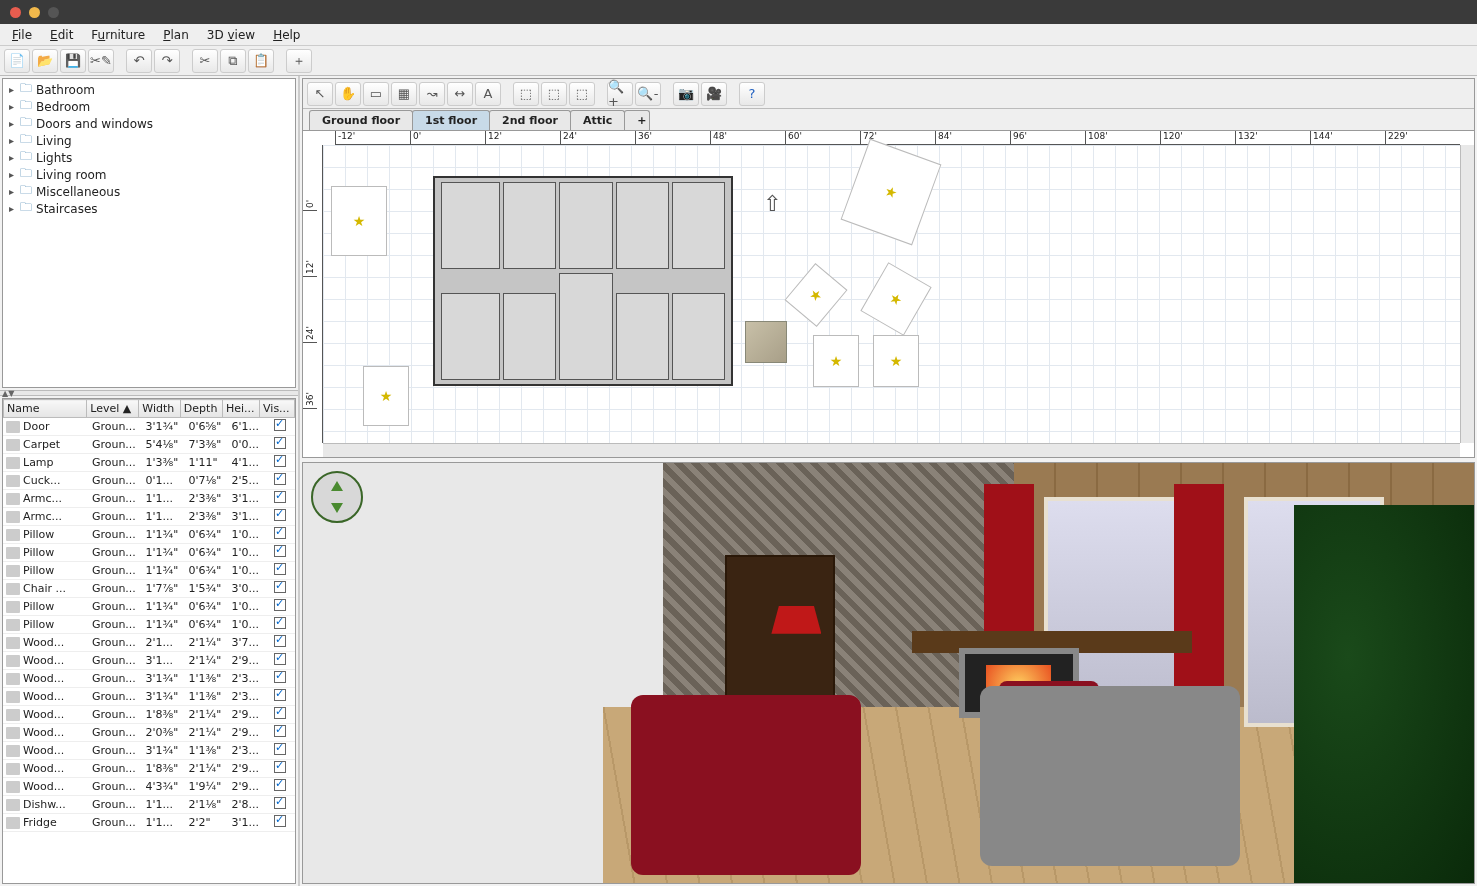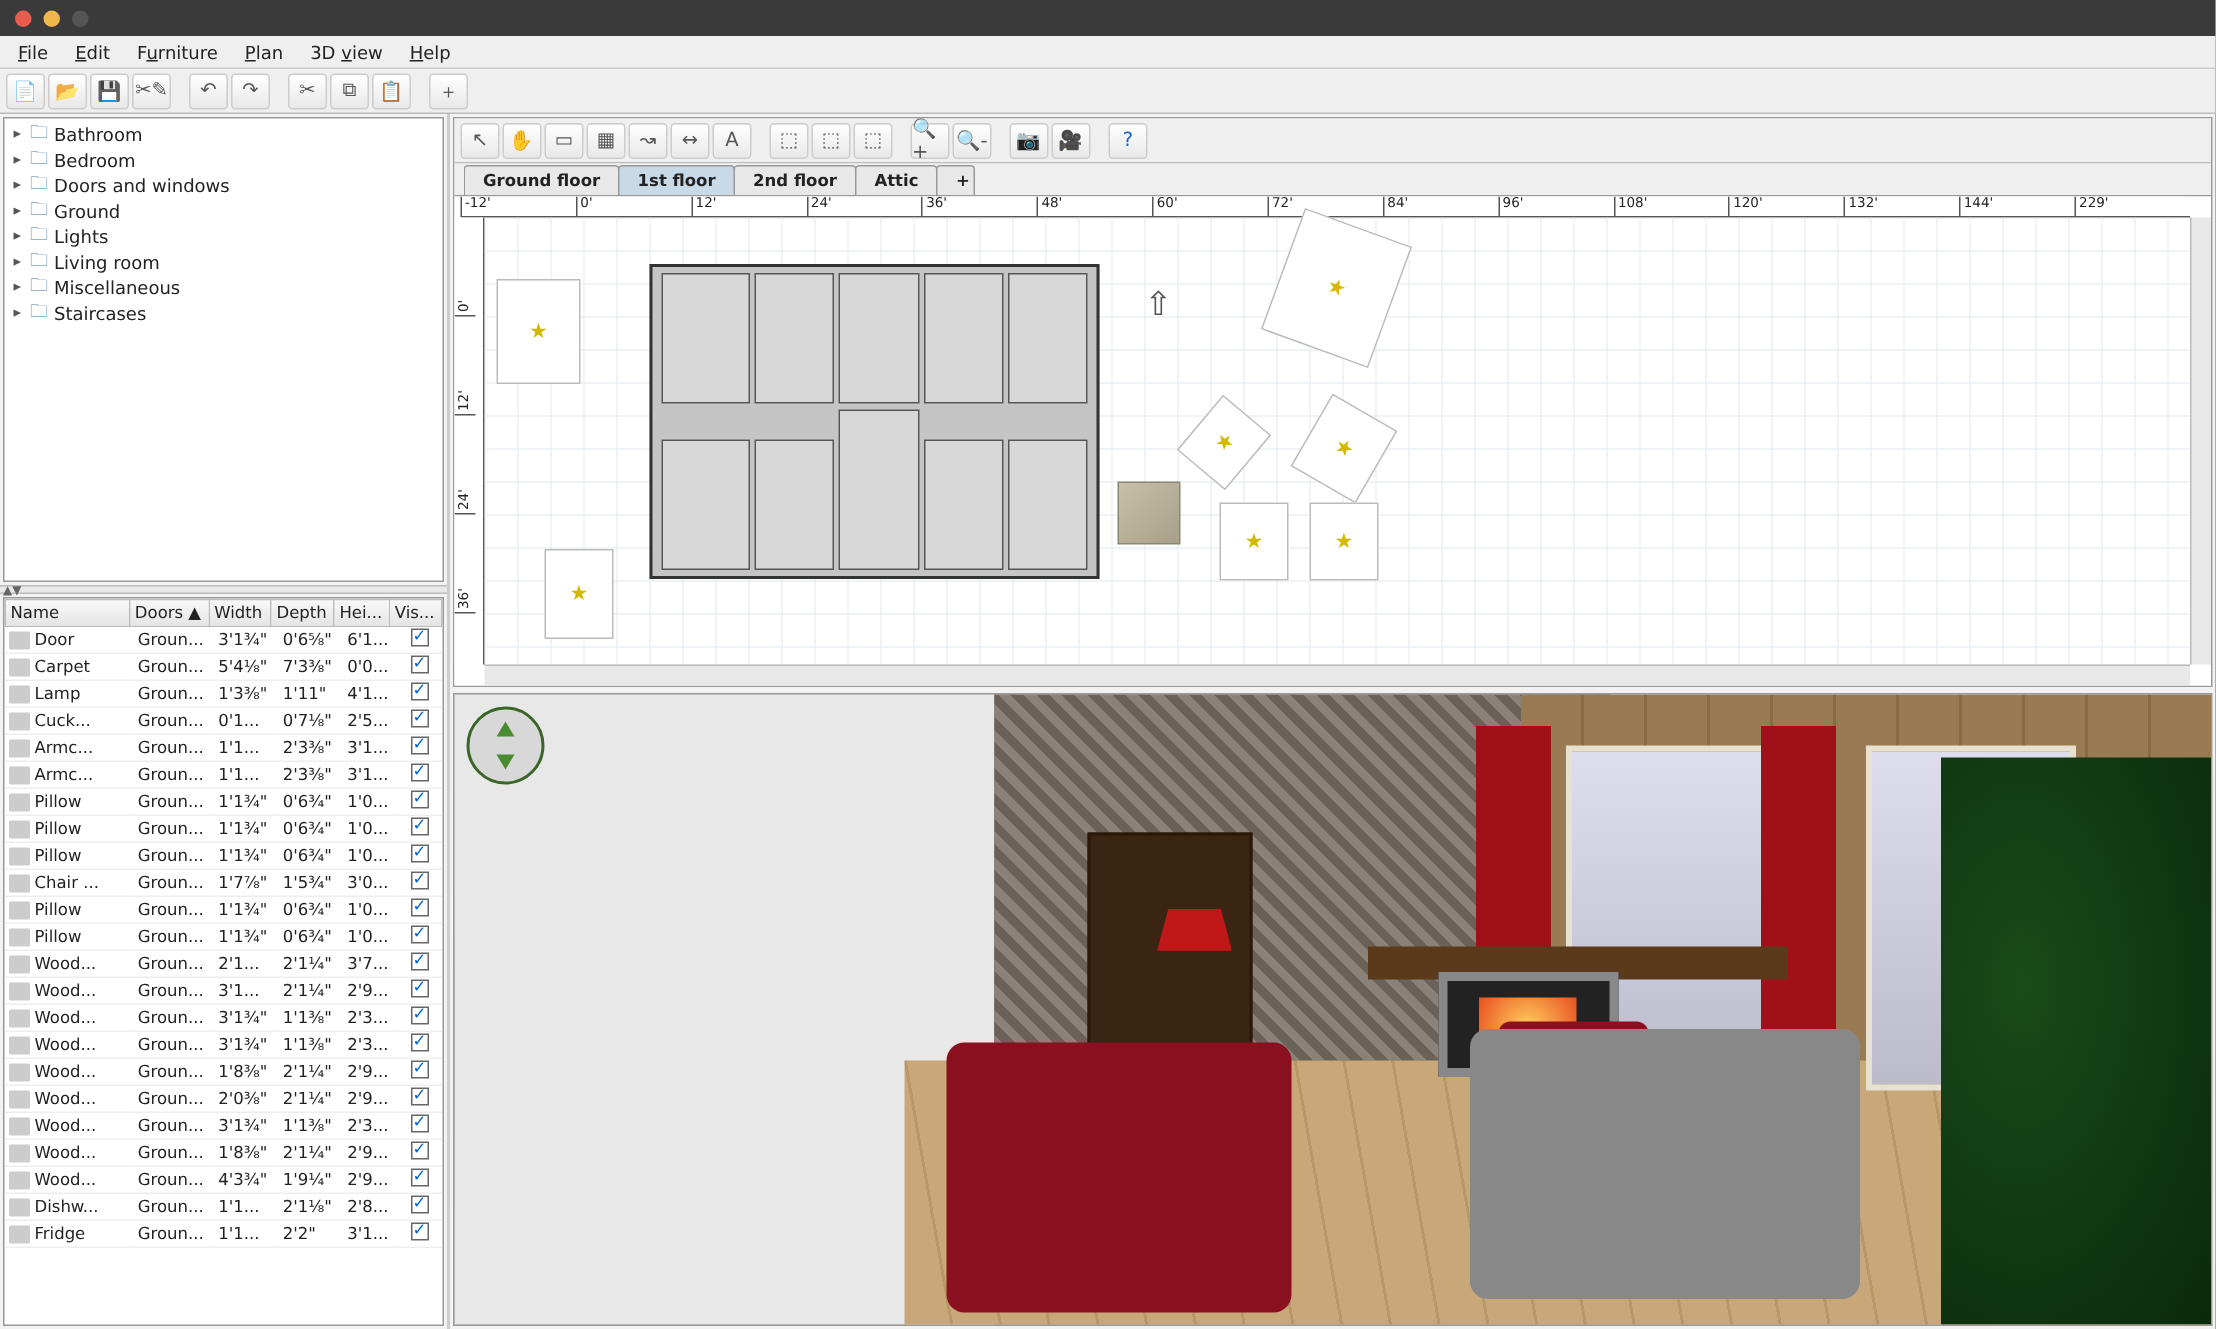--- a/index.html
+++ b/index.html
@@ -31,21 +31,21 @@
 .furnlist .ico{width:14px;height:12px;background:#ccc;display:inline-block;vertical-align:middle;margin-right:3px;border-radius:1px}
 .tbody-wrap{overflow-y:scroll;flex:1}
 .rightcol{flex:1;display:flex;flex-direction:column;min-width:0}
 .planwrap{flex:0 0 380px;display:flex;flex-direction:column;border:1px solid #999;margin:2px;background:#fff;min-height:0}
 .plantoolbar{height:30px;background:#efefef;border-bottom:1px solid #bbb;display:flex;align-items:center;padding:2px 4px;gap:2px}
 .plantabs{height:22px;display:flex;align-items:center;padding:0 6px;background:#efefef;border-bottom:1px solid #999}
 .plantabs .tab{padding:3px 12px;border:1px solid #999;border-bottom:none;background:#e8e8e8;margin-right:-1px;border-radius:3px 3px 0 0;font-weight:bold;font-size:11px}
 .plantabs .tab.active{background:#c8dae8}
 .plantabs .addtab{width:20px;text-align:center;font-weight:bold}
 .plancanvas{flex:1;position:relative;overflow:hidden;background:#fff}
-.hruler{position:absolute;top:0;left:4px;right:14px;height:14px;border-bottom:1px solid #555;background:#fff;display:flex;font-size:9px}
+.hruler{position:absolute;top:0;left:32px;right:14px;height:14px;border-bottom:1px solid #555;background:#fff;display:flex;font-size:9px}
 .hruler div{flex:1;border-left:1px solid #555;padding-left:2px;overflow:hidden}
 .vruler{position:absolute;top:14px;left:0;width:20px;bottom:14px;border-right:1px solid #555;background:#fff}
 .vruler div{height:66px;border-top:1px solid #555;font-size:9px;writing-mode:vertical-rl;transform:rotate(180deg);padding:2px}
 .grid{position:absolute;top:14px;left:20px;right:14px;bottom:14px;background-image:linear-gradient(#e2e8ef 1px,transparent 1px),linear-gradient(90deg,#e2e8ef 1px,transparent 1px);background-size:22px 22px}
 .floorplan{position:absolute;top:45px;left:130px;width:300px;height:210px;background:#c5c5c5;border:2px solid #333}
 .floorplan .room{position:absolute;background:#d8d8d8;border:1px solid #555}
 .tree-shape{position:absolute;background:#fff;border:1px solid #bbb;display:flex;align-items:center;justify-content:center;color:#d4b800;font-size:14px}
 .cube{position:absolute;width:42px;height:42px;background:linear-gradient(135deg,#c8c0a8,#a89f88);border:1px solid #887}
 .compass{position:absolute;top:60px;left:460px;font-size:22px;color:#555}
 .viewport3d{flex:1;background:linear-gradient(180deg,#aaa 0%,#888 20%,#6b5840 50%,#8b6f4e 100%);border:1px solid #999;margin:2px;position:relative;overflow:hidden}
@@ -126,21 +126,21 @@
             <span>Bedroom</span>
           </div>
           <div class="row">
             <span class="exp">▸</span>
             <span class="fold">🗀</span>
             <span>Doors and windows</span>
           </div>
           <div class="row">
             <span class="exp">▸</span>
             <span class="fold">🗀</span>
-            <span>Ground</span>
+            <span>Living</span>
           </div>
           <div class="row">
             <span class="exp">▸</span>
             <span class="fold">🗀</span>
             <span>Lights</span>
           </div>
           <div class="row">
             <span class="exp">▸</span>
             <span class="fold">🗀</span>
             <span>Living room</span>
@@ -155,21 +155,21 @@
             <span class="fold">🗀</span>
             <span>Staircases</span>
           </div>
         </div>
       <div class="splitter-row">▲▼</div>
       <div class="furnlist">
         <table>
           <thead>
               <tr>
             <th style="width:80px">Name</th>
-            <th style="width:50px">Doors ▲</th>
+            <th style="width:50px">Level ▲</th>
             <th style="width:40px">Width</th>
             <th style="width:40px">Depth</th>
             <th style="width:34px">Hei...</th>
             <th style="width:28px">Vis...</th>
           </tr>
             </thead>
         </table>
         <div class="tbody-wrap">
             <table>
               <tbody id="furnbody">

